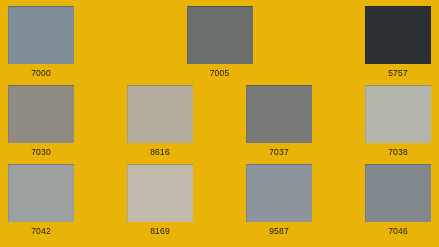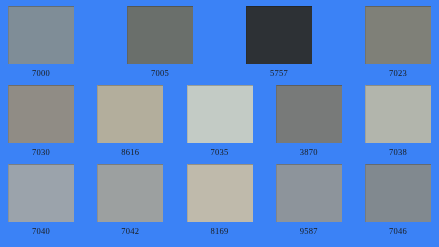--- a/index.html
+++ b/index.html
@@ -51,69 +51,57 @@
     line-height: 10px;
     color: #1a1a1a;
     letter-spacing: 0.2px;
     text-align: center;
     white-space: nowrap;
   }
 </style>
 </head>
 <body>
 
-<div id="swatch-chart" style="background: #3b82f6; font-family: Liberation Serif, serif;">
+<div id="swatch-chart" style="background: #eab308;">
 
   <div class="swatch-row">
     <div class="swatch-cell">
       <div class="swatch-chip" style="background: rgb(127, 141, 151);"></div>
       <div class="swatch-label">7000</div>
     </div>
     <div class="swatch-cell">
       <div class="swatch-chip" style="background: rgb(106, 111, 107);"></div>
       <div class="swatch-label">7005</div>
     </div>
     <div class="swatch-cell">
       <div class="swatch-chip" style="background: rgb(45, 49, 53);"></div>
       <div class="swatch-label">5757</div>
     </div>
-    <div class="swatch-cell">
-      <div class="swatch-chip" style="background: rgb(127, 128, 120);"></div>
-      <div class="swatch-label">7023</div>
-    </div>
   </div>
 
   <div class="swatch-row">
     <div class="swatch-cell">
       <div class="swatch-chip" style="background: rgb(144, 140, 133);"></div>
       <div class="swatch-label">7030</div>
     </div>
     <div class="swatch-cell">
       <div class="swatch-chip" style="background: rgb(179, 174, 156);"></div>
       <div class="swatch-label">8616</div>
     </div>
     <div class="swatch-cell">
-      <div class="swatch-chip" style="background: rgb(195, 203, 197);"></div>
-      <div class="swatch-label">7035</div>
-    </div>
-    <div class="swatch-cell">
       <div class="swatch-chip" style="background: rgb(120, 122, 121);"></div>
-      <div class="swatch-label">3870</div>
+      <div class="swatch-label">7037</div>
     </div>
     <div class="swatch-cell">
       <div class="swatch-chip" style="background: rgb(178, 181, 172);"></div>
       <div class="swatch-label">7038</div>
     </div>
   </div>
 
   <div class="swatch-row">
-    <div class="swatch-cell">
-      <div class="swatch-chip" style="background: rgb(155, 163, 171);"></div>
-      <div class="swatch-label">7040</div>
-    </div>
     <div class="swatch-cell">
       <div class="swatch-chip" style="background: rgb(156, 160, 160);"></div>
       <div class="swatch-label">7042</div>
     </div>
     <div class="swatch-cell">
       <div class="swatch-chip" style="background: rgb(191, 186, 171);"></div>
       <div class="swatch-label">8169</div>
     </div>
     <div class="swatch-cell">
       <div class="swatch-chip" style="background: rgb(141, 148, 155);"></div>

